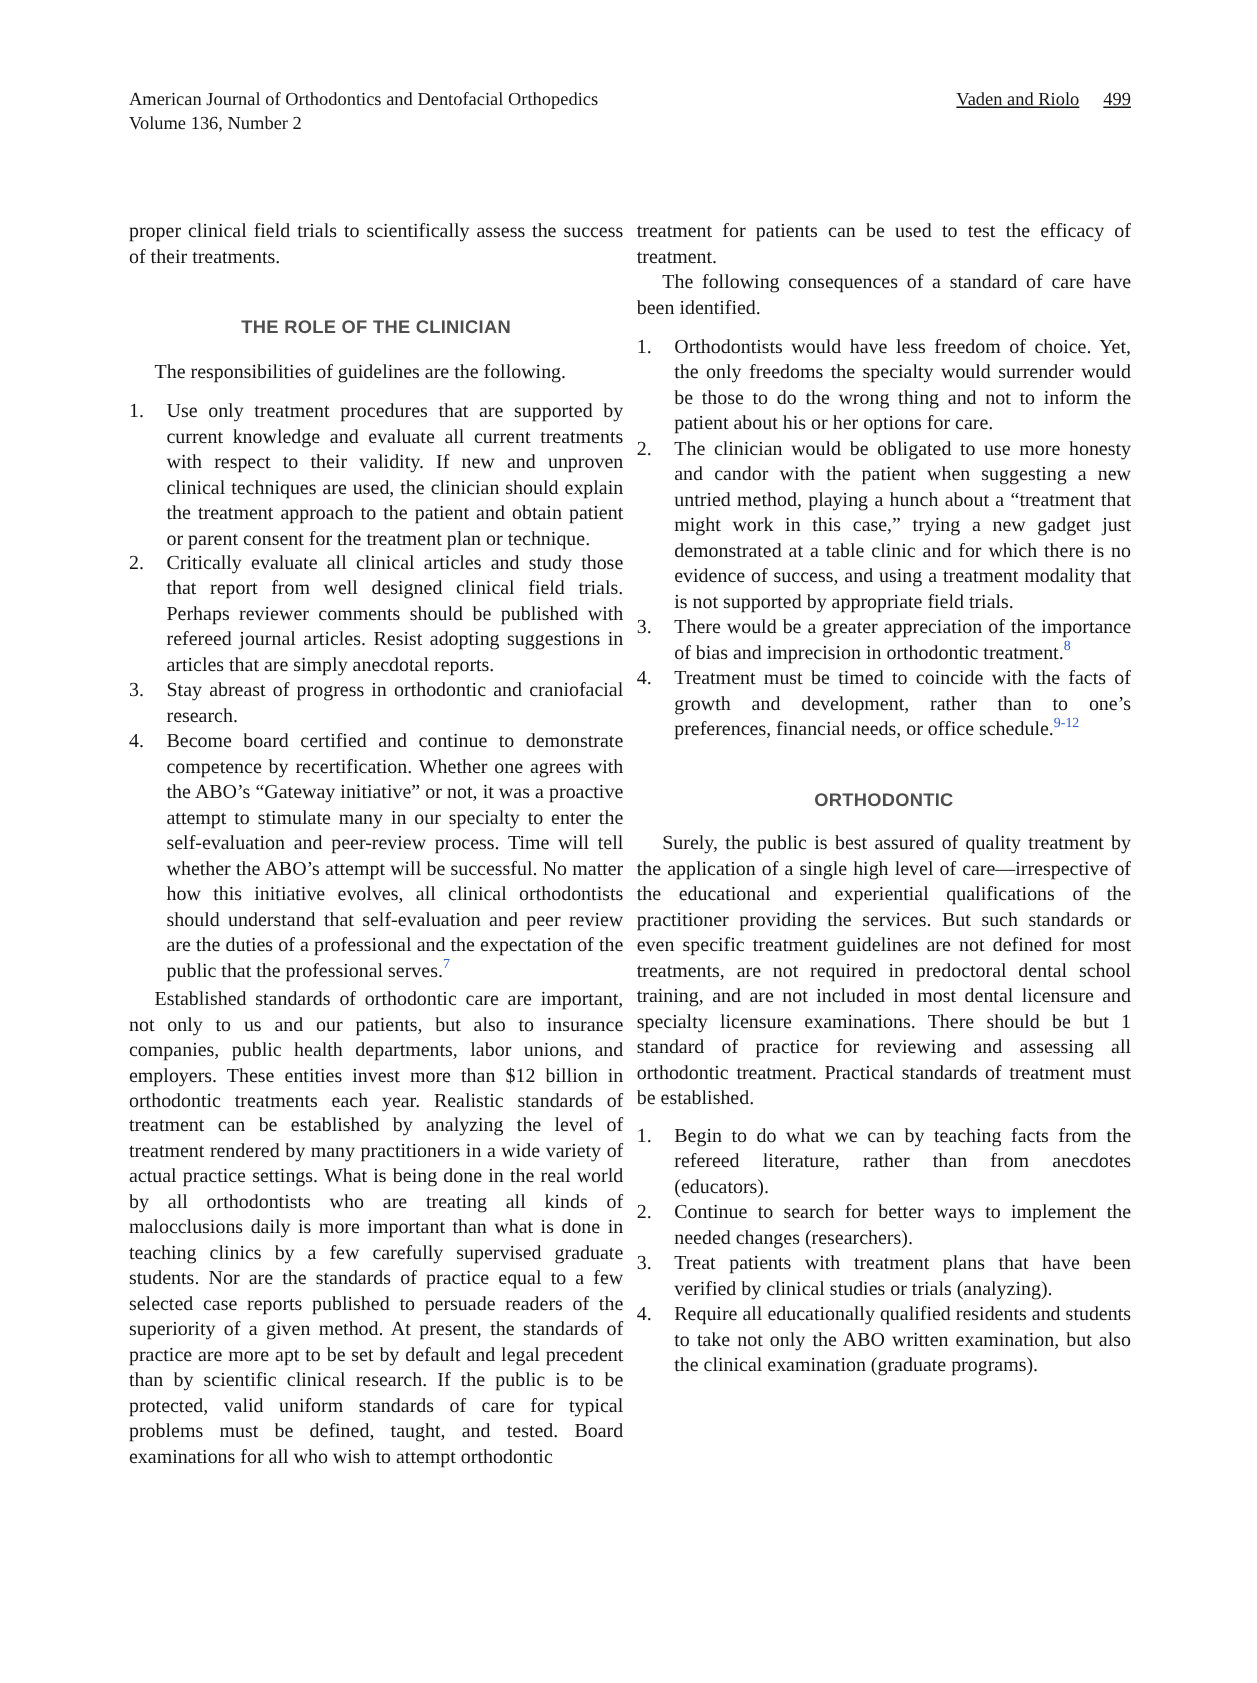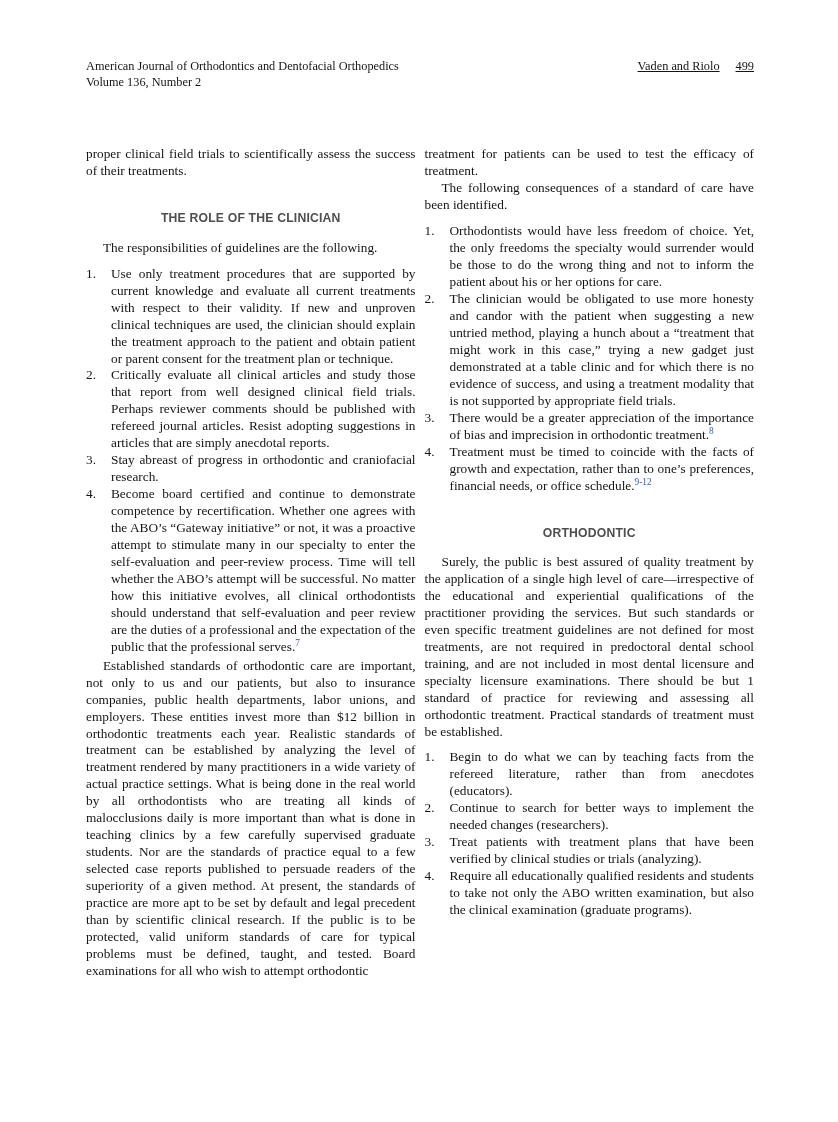--- a/index.html
+++ b/index.html
@@ -119,21 +119,21 @@
         <li class="list-item">
           <span class="num">2.</span>
           <span class="li-body"><span>The clinician would be obligated to use more honesty and candor with the patient when suggesting a new untried method, playing a hunch about a “treatment that might work in this case,” trying a new gadget just demonstrated at a table clinic and for which there is no evidence of success, and using a treatment modality that is not supported by appropriate field trials.</span></span>
         </li>
         <li class="list-item">
           <span class="num">3.</span>
           <span class="li-body"><span>There would be a greater appreciation of the importance of bias and imprecision in orthodontic treatment.</span><sup class="ref">8</sup></span>
         </li>
         <li class="list-item">
           <span class="num">4.</span>
-          <span class="li-body"><span>Treatment must be timed to coincide with the facts of growth and expectation, rather than to one’s preferences, financial needs, or office schedule.</span><sup class="ref">9-12</sup></span>
+          <span class="li-body"><span>Treatment must be timed to coincide with the facts of growth and development, rather than to one’s preferences, financial needs, or office schedule.</span><sup class="ref">9-12</sup></span>
         </li>
       </ol>
 
       <h2 class="section-heading">ORTHODONTIC</h2>
       <p class="indent">Surely, the public is best assured of quality treatment by the application of a single high level of care—irrespective of the educational and experiential qualifications of the practitioner providing the services. But such standards or even specific treatment guidelines are not defined for most treatments, are not required in predoctoral dental school training, and are not included in most dental licensure and specialty licensure examinations. There should be but 1 standard of practice for reviewing and assessing all orthodontic treatment. Practical standards of treatment must be established.</p>
 
       <ol class="numbered">
         <li class="list-item">
           <span class="num">1.</span>
           <span class="li-body"><span>Begin to do what we can by teaching facts from the refereed literature, rather than from anecdotes (educators).</span></span>

